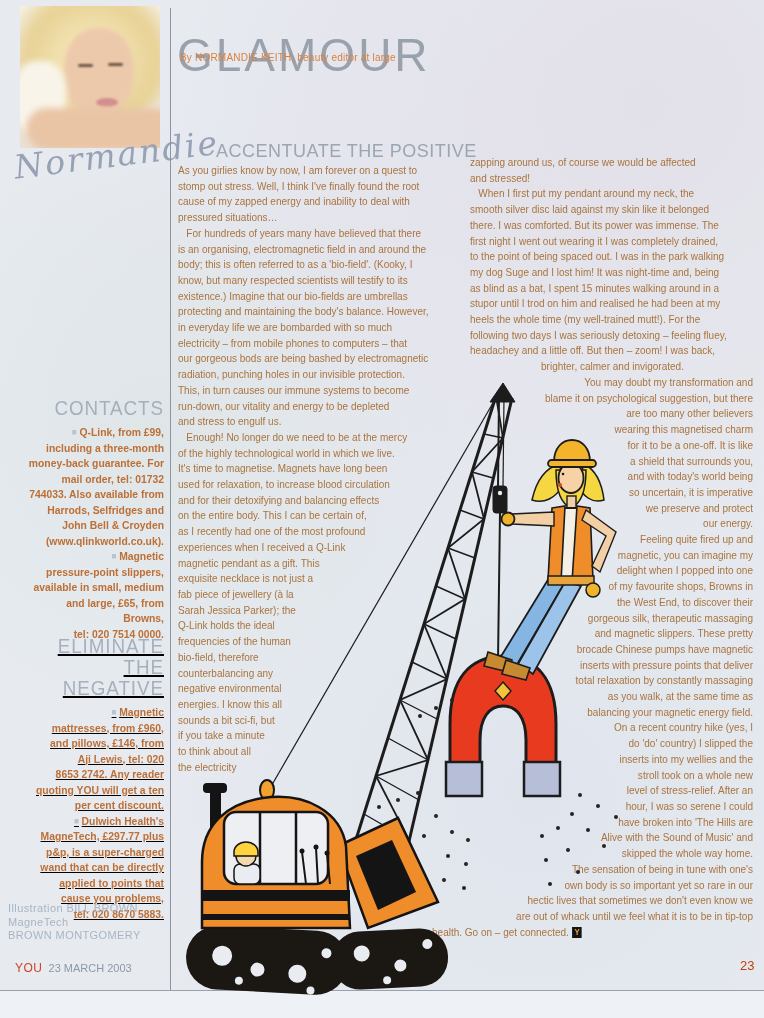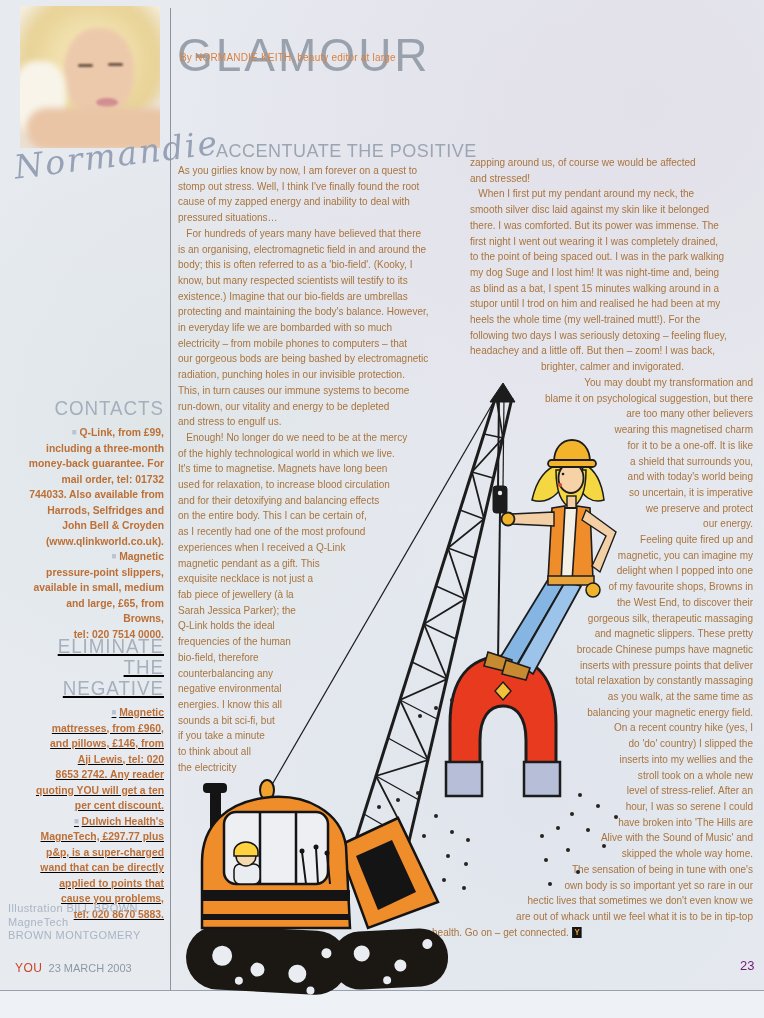--- a/index.html
+++ b/index.html
@@ -46,21 +46,21 @@
          transform:scaleX(.94);transform-origin:100% 0;}
   .side-items{font-size:11.5px;font-weight:bold;line-height:15.5px;color:#bd6f36;
          transform:scaleX(.9);transform-origin:100% 0;}
   .side-item{white-space:pre-line;}
   .blt{color:#b9c3d1;font-size:9px;vertical-align:1px;padding-right:3px;}
   
   .credits{position:absolute;left:8px;top:902px;width:156px;text-align:left;
          font-size:11px;line-height:13.5px;color:#a9b4c3;letter-spacing:.4px;}
   .footer{position:absolute;left:15px;top:961px;font-size:11px;color:#8d98a5;}
   .footer .mag{font-weight:normal;color:#cc4327;font-size:12px;letter-spacing:.5px;padding-right:6px;}
-  .pagenum{position:absolute;left:740px;top:958px;font-size:13px;color:#701a75;}
+  .pagenum{position:absolute;left:740px;top:958px;font-size:13px;color:#c2410c;}
   
   .ymark{display:inline-block;width:11px;height:11px;background:#141414;color:#f0a030;
          font-size:9px;font-weight:bold;line-height:11px;text-align:center;margin-left:4px;vertical-align:-1px;}
   .lastline{display:flex;align-items:center;white-space:pre;}
   svg{position:absolute;left:0;top:0;pointer-events:none;}
 </style>
 </head>
 <body>
 
 <div id="page">

